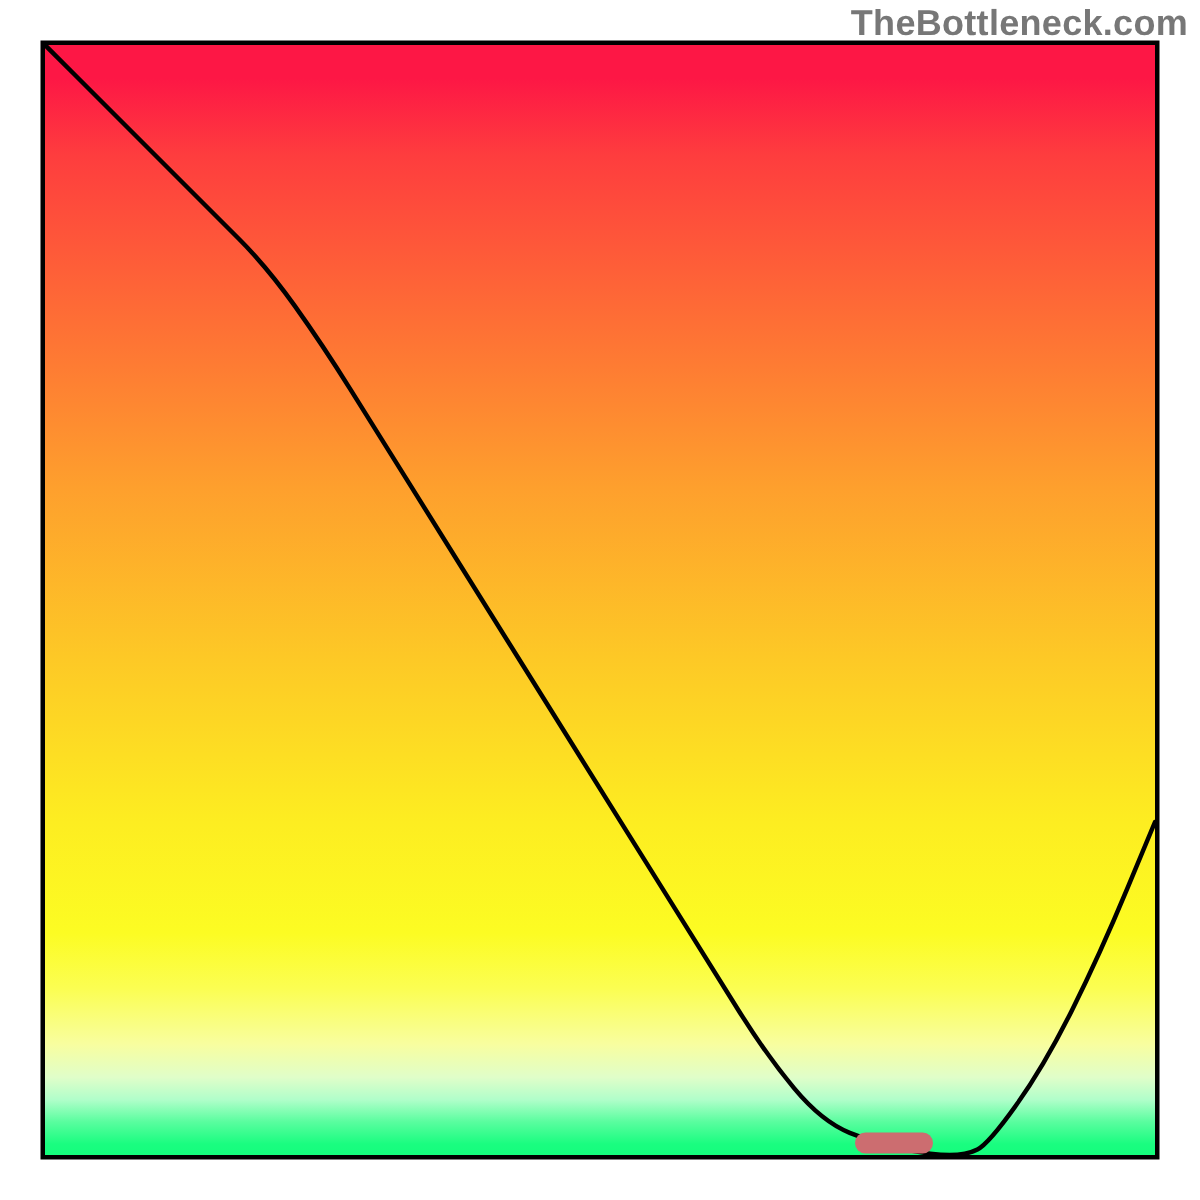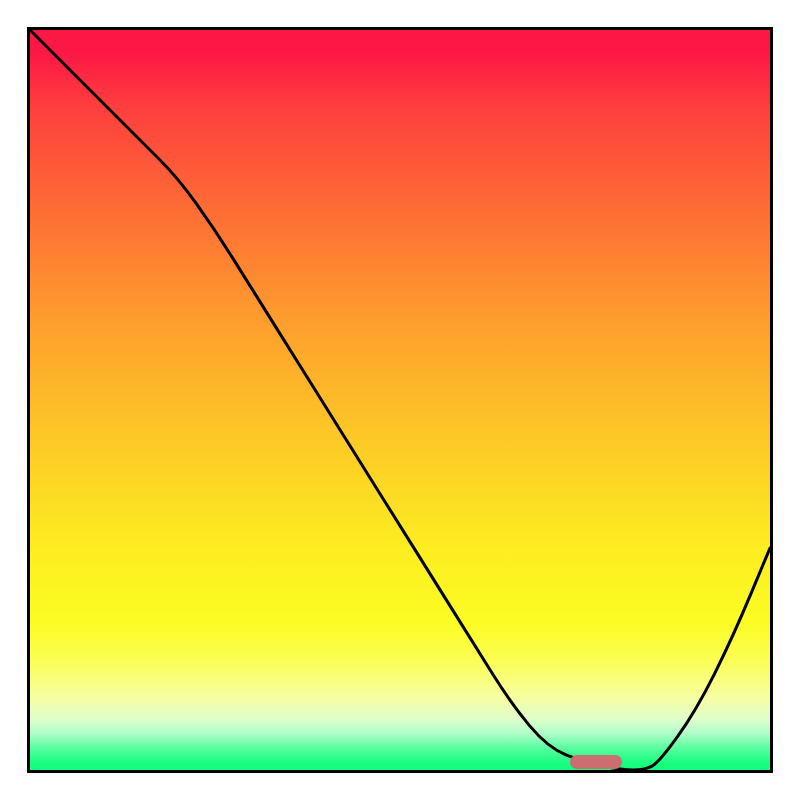--- a/index.html
+++ b/index.html
@@ -79,20 +79,21 @@
     border-radius: 7px;
     z-index: 5;
     pointer-events: none;
   }
 </style>
 </head>
 <body>
 
 <div class="canvas">
 
+  <div class="watermark">TheBottleneck.com</div>
 
   <div class="gradient"></div>
 
   <svg class="curve-svg" viewBox="0 0 740 740" preserveAspectRatio="none">
     <path id="curve-path" d="M 0.0 0.0 Q 0.0 0.0 18.5 18.5 Q 37.0 37.0 55.5 55.5 Q 74.0 74.0 92.5 92.5 Q 111.0 111.0 129.5 129.5 Q 148.0 148.0 166.5 173.9 Q 185.0 199.8 203.5 229.4 Q 222.0 259.0 240.5 288.6 Q 259.0 318.2 277.5 347.8 Q 296.0 377.4 314.5 407.0 Q 333.0 436.6 351.5 466.2 Q 370.0 495.8 388.5 525.4 Q 407.0 555.0 425.5 584.6 Q 444.0 614.2 462.5 643.8 Q 481.0 673.4 499.5 695.6 Q 518.0 717.8 536.5 725.2 Q 555.0 732.6 573.5 736.3 Q 592.0 740.0 603.1 740.0 Q 614.2 740.0 621.6 736.3 Q 629.0 732.6 647.5 706.7 Q 666.0 680.8 684.5 643.8 Q 703.0 606.8 721.5 562.4 T 740.0 518.0" fill="none" stroke="#000000" stroke-width="3" stroke-linejoin="round" stroke-linecap="round"></path>
   </svg>
 
   <div class="minimum-marker" id="min-marker" style="left: 570.2px; width: 51.8px; top: 755.08px; background: rgb(204, 109, 112);"></div>
 
   <div class="frame"></div>

